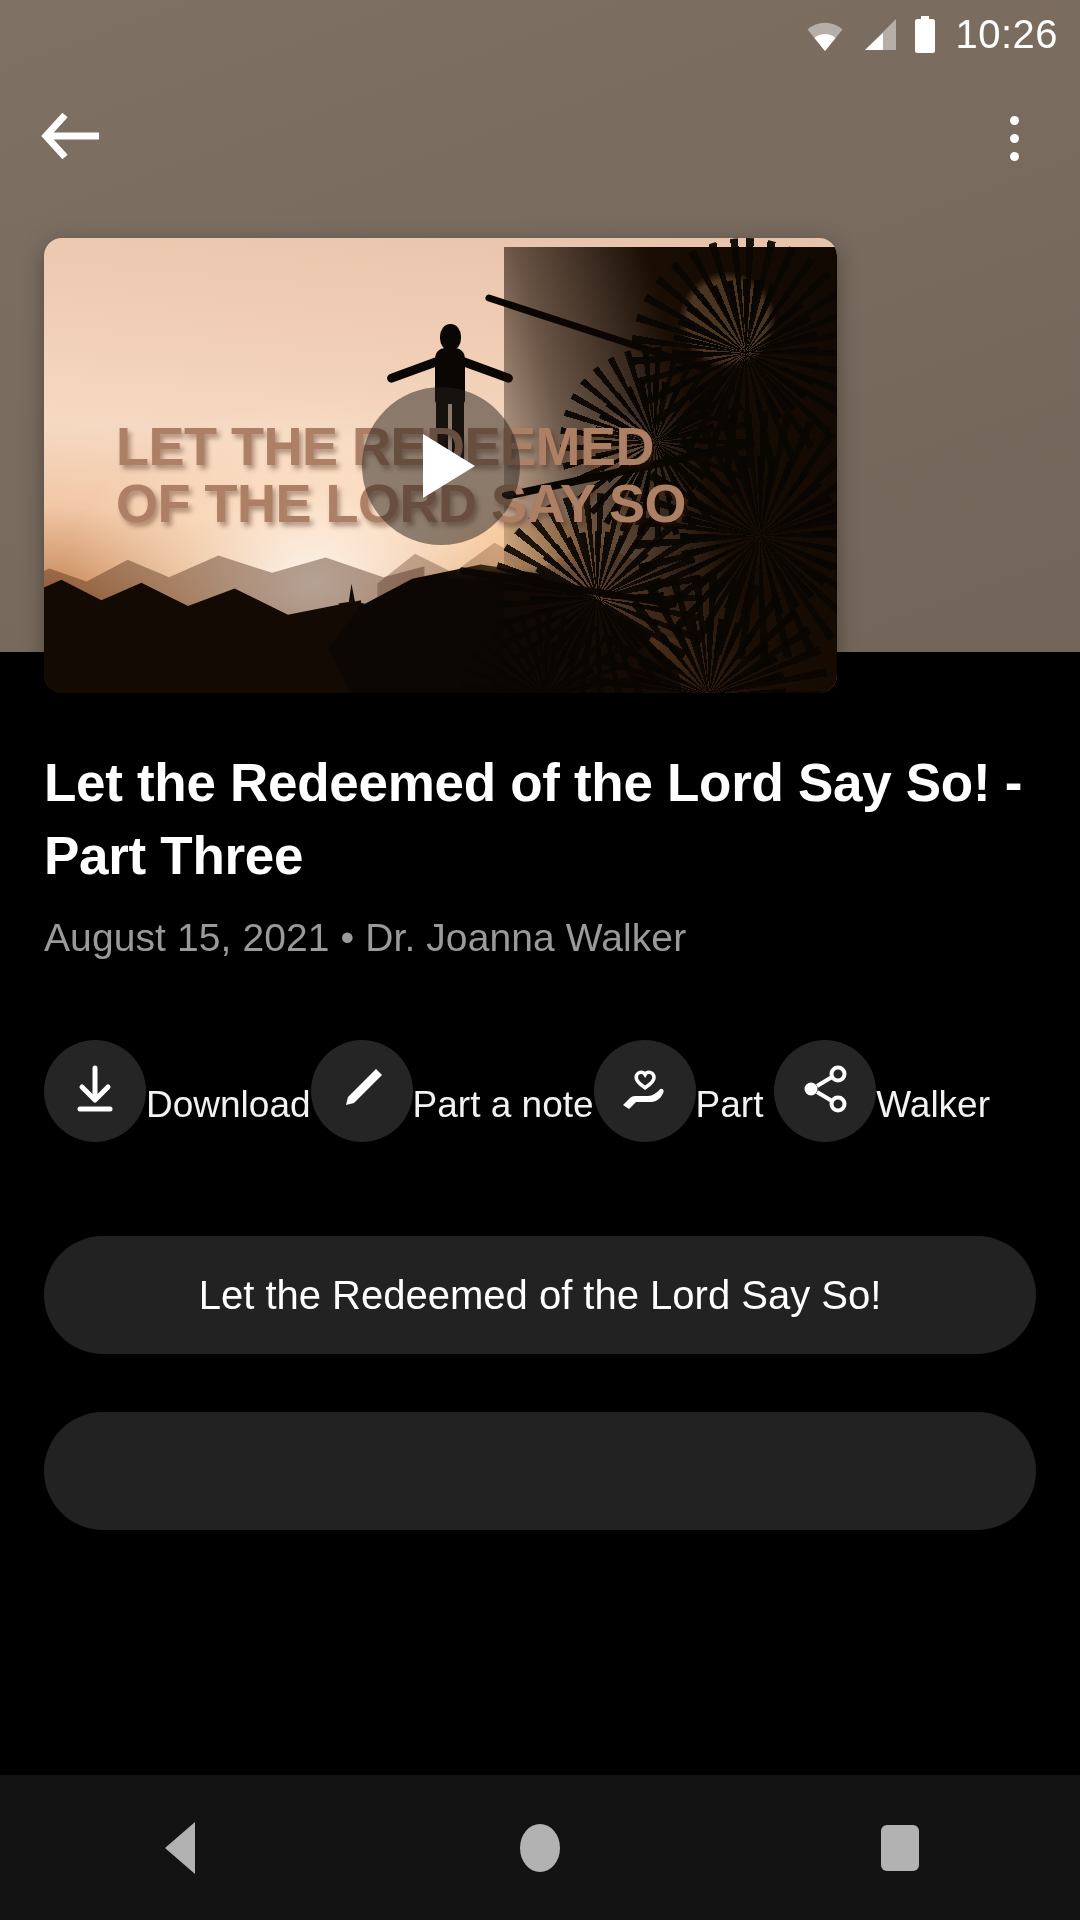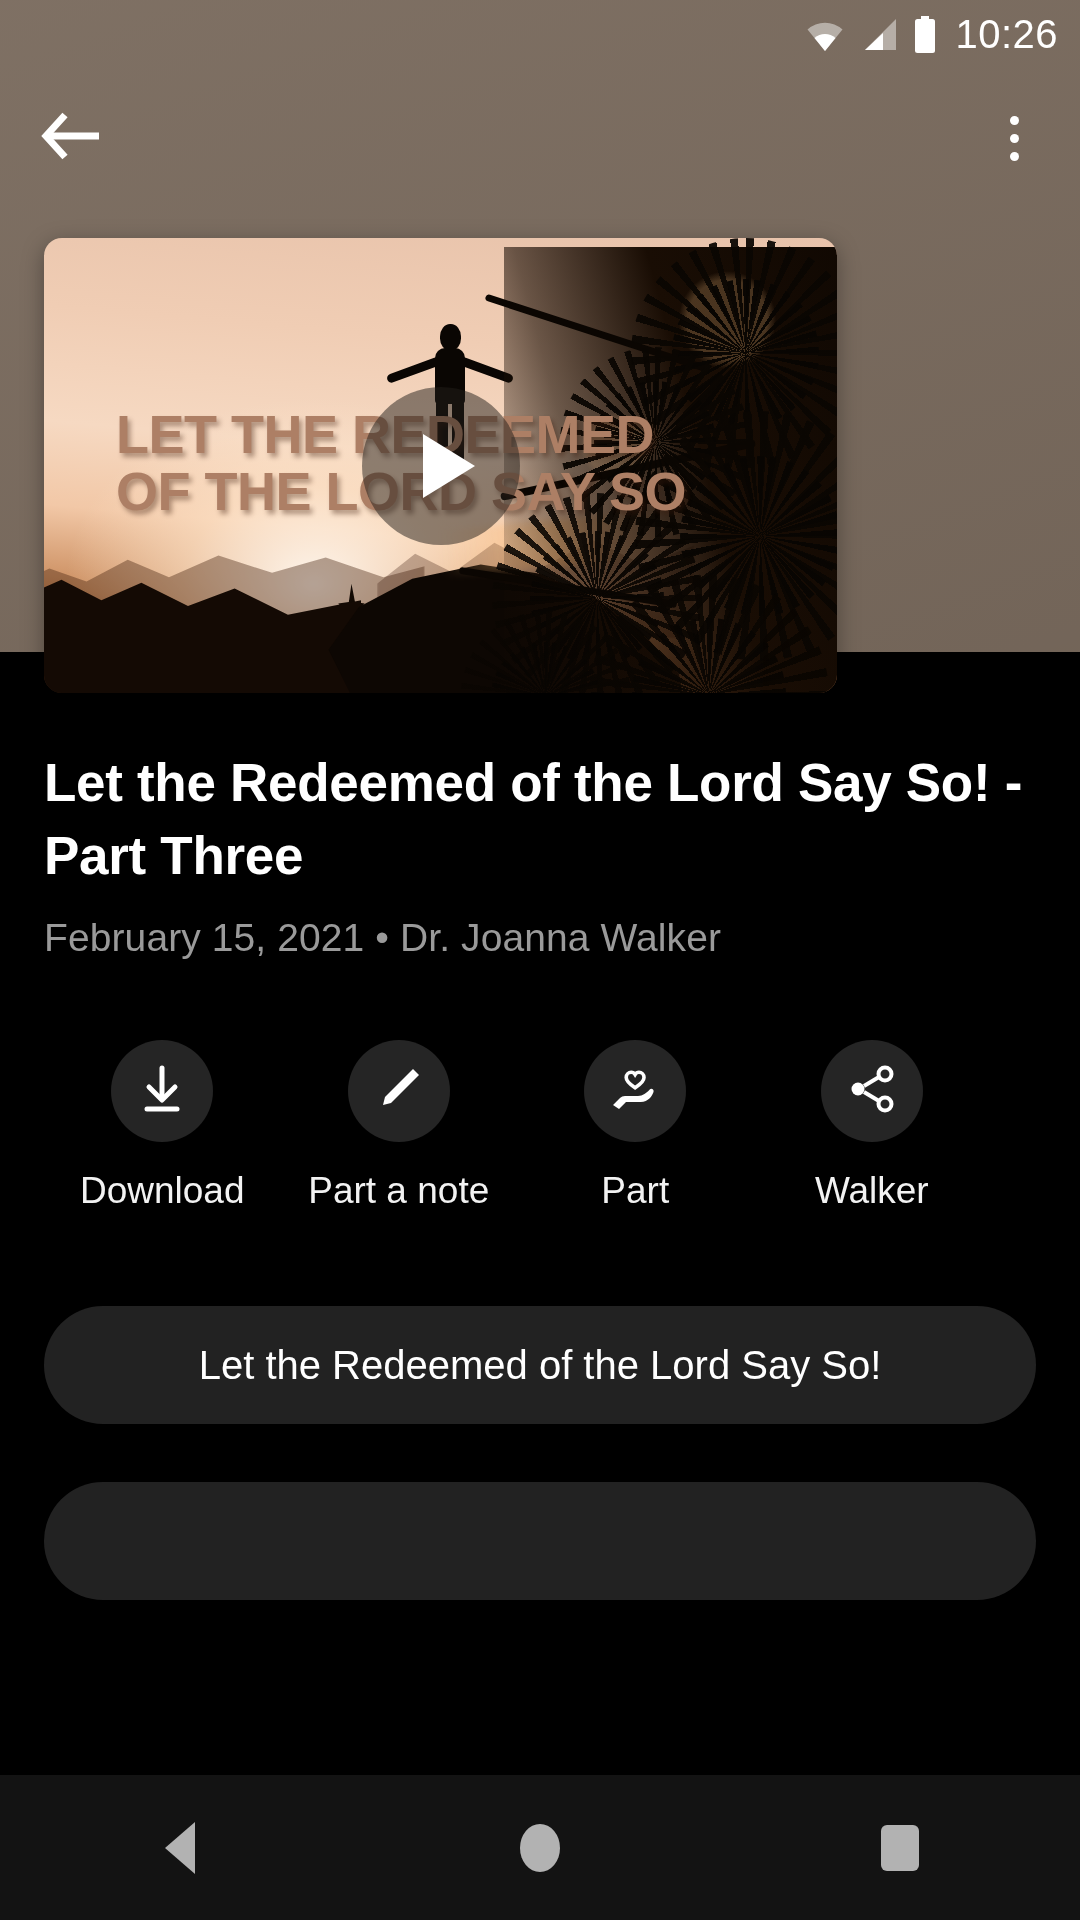--- a/index.html
+++ b/index.html
@@ -175,21 +175,21 @@
   .fig-arm.r { left:50%; margin-left:10px;  transform:rotate(20deg);  transform-origin:left center; }
   .fig-leg {
     position:absolute; top:76px; width:12px; height:62px;
     background:#0a0603; border-radius:4px;
   }
   .fig-leg.l { left:50%; margin-left:-14px; }
   .fig-leg.r { left:50%; margin-left:2px; }
 
   
   #thumb-overlay-text {
-    position:absolute; left:0; right:0; top:168px;
+    position:absolute; left:0; right:0; top:180px;
     text-align:left; padding-left:72px;
     font-family:"Liberation Sans", sans-serif;
     font-weight:700; font-size:54px; line-height:1.05;
     letter-spacing:-.5px;
     color:#ad7f65;
     text-shadow:3px 4px 5px rgba(60,28,12,.40);
     pointer-events:none;
     white-space:nowrap;
   }
   #thumb-overlay-text span { display:block; }
@@ -223,21 +223,21 @@
     margin:24px 44px 0;
     color:#9a9a9a; font-size:39px; font-weight:400;
     letter-spacing:.1px;
   }
 
   
   #action-row {
     display:flex; margin:80px 44px 0; padding-right:46px;
   }
   .action-item {
-    flex:1; display:flex; flex-direction:column; align-items:center;
+    flex:1; display:flex; align-items:center;
     cursor:pointer;
   }
   .action-circle {
     width:102px; height:102px; border-radius:50%;
     background:#252525;
     display:flex; align-items:center; justify-content:center;
   }
   .action-label {
     margin-top:28px; color:#f2f2f2;
     font-size:37px; font-weight:400; white-space:nowrap;
@@ -363,21 +363,21 @@
     </div>
 
     <div id="play-button">
       <div class="tri"></div>
     </div>
   </div>
 
   <div id="details">
 
     <h1 id="sermon-title">Let the Redeemed of the Lord Say So! - Part Three</h1>
-    <div id="sermon-meta">February 15, 2021 • Dr. Joanna Walker</div>
+    <div id="sermon-meta">August 15, 2021 • Dr. Joanna Walker</div>
 
     <div id="action-row">
 
       <div class="action-item">
         <div class="action-circle">
           <span>
             <svg width="54" height="54" viewBox="0 0 54 54">
               <path d="M27 6 V36" stroke="#ffffff" stroke-width="5" stroke-linecap="round"></path>
               <path d="M14 25 L27 38 L40 25" stroke="#ffffff" stroke-width="5" fill="none" stroke-linecap="round" stroke-linejoin="round"></path>
               <path d="M12 47 H42" stroke="#ffffff" stroke-width="5" stroke-linecap="round"></path>

